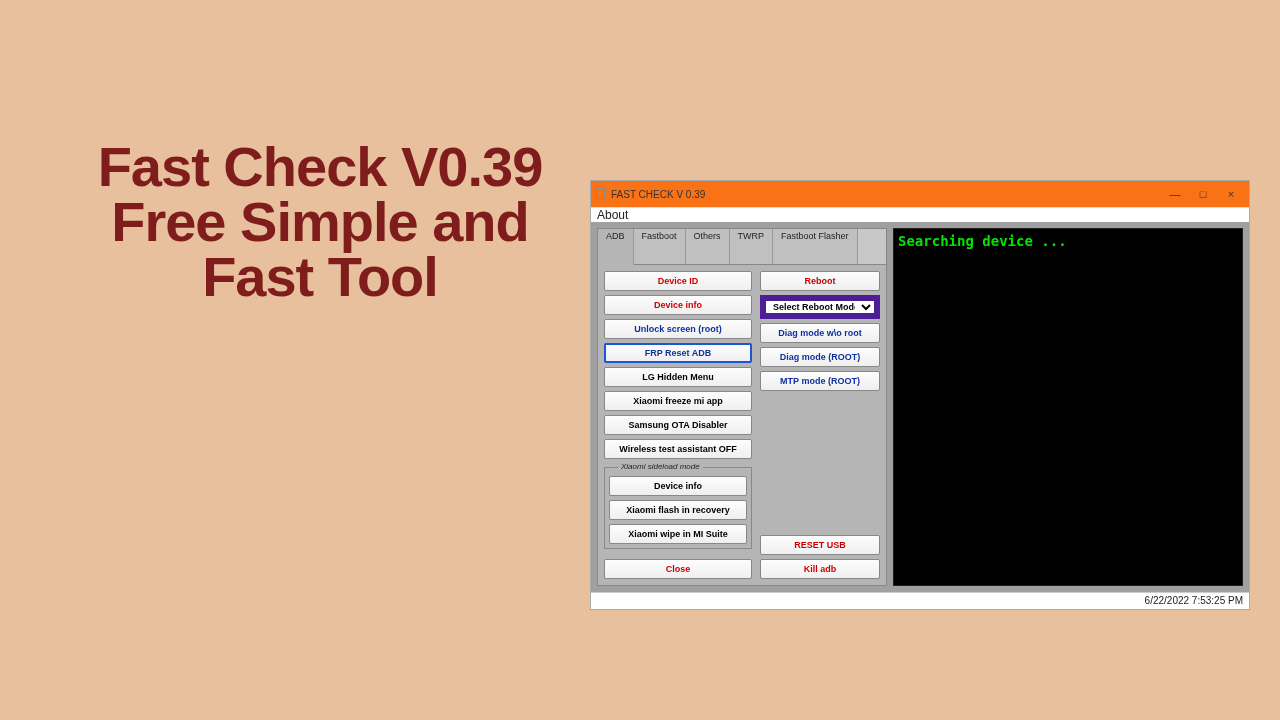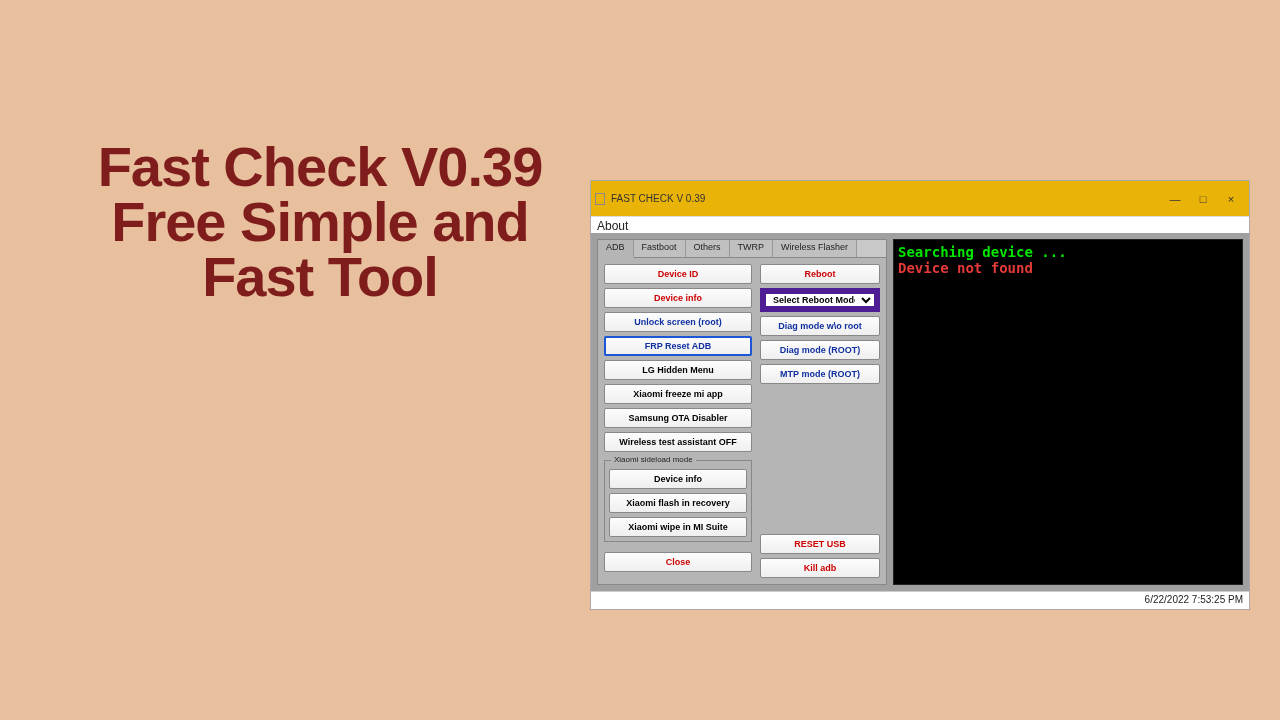--- a/index.html
+++ b/index.html
@@ -28,22 +28,22 @@
   left: 590px;
   top: 180px;
   width: 660px;
   height: 430px;
   background: #fff;
   border: 1px solid #aaa;
   display: flex;
   flex-direction: column;
 }
 .titlebar {
-  height: 36px;
-  background: #eab308;
+  height: 30px;
+  background: #f97316;
   display: flex;
   align-items: center;
   padding: 0 4px;
   font-size: 10px;
   color: #333;
   border-bottom: 1px solid #ddd;
 }
 .titlebar .icon { width: 10px; height: 12px; border: 1px solid #888; margin-right: 6px; }
 .titlebar .spacer { flex: 1; }
 .win-btn { width: 28px; height: 18px; display: flex; align-items: center; justify-content: center; font-size: 11px; color: #333; cursor: pointer; }
@@ -58,21 +58,21 @@
 }
 .left-panel {
   width: 290px;
   background: #b5b5b5;
   border: 1px solid #888;
   display: flex;
   flex-direction: column;
 }
 .tabbar {
   display: flex;
-  height: 18px;
+  height: 36px;
   background: #c8c8c8;
   border-bottom: 1px solid #888;
   font-size: 9px;
 }
 .tab {
   padding: 2px 8px;
   border-right: 1px solid #999;
   color: #222;
   cursor: pointer;
   background: #c0c0c0;
@@ -116,25 +116,26 @@
 }
 .groupbox {
   border: 1px solid #888;
   margin-top: 4px;
   padding: 8px 4px 4px 4px;
   position: relative;
 }
 .groupbox .legend {
   position: absolute;
   top: -6px;
-  left: 6px;
+  left: 13px;
   background: #b5b5b5;
   font-size: 8px;
   padding: 0 3px;
   color: #222;
+  font-style: italic;
 }
 .console {
   flex: 1;
   background: #000;
   border: 1px solid #222;
   padding: 4px;
   font-family: 'Consolas', monospace;
   font-size: 14px;
   overflow: hidden;
 }
@@ -168,21 +169,21 @@
   <div class="menubar">
     <span>About</span>
   </div>
   <div class="client-area">
     <div class="left-panel">
       <div class="tabbar">
         <div class="tab active">ADB</div>
         <div class="tab">Fastboot</div>
         <div class="tab">Others</div>
         <div class="tab">TWRP</div>
-        <div class="tab">Wireless Flasher</div>
+        <div class="tab">Fastboot Flasher</div>
       </div>
       <div class="tab-body">
         <div class="col col1">
           <div class="wbtn red">Device ID</div>
           <div class="wbtn red">Device info</div>
           <div class="wbtn blue">Unlock screen (root)</div>
           <div class="wbtn blue selected">FRP Reset ADB</div>
           <div class="wbtn">LG Hidden Menu</div>
           <div class="wbtn">Xiaomi freeze mi app</div>
           <div class="wbtn">Samsung OTA Disabler</div>
@@ -206,17 +207,16 @@
           <div class="wbtn blue">Diag mode (ROOT)</div>
           <div class="wbtn blue">MTP mode (ROOT)</div>
           <div class="spacer-v"></div>
           <div class="wbtn red">RESET USB</div>
           <div class="wbtn red">Kill adb</div>
         </div>
       </div>
     </div>
     <div class="console">
       <div class="l1">Searching device ...</div>
-      <div class="l3">Device  not found</div>
     </div>
   </div>
   <div class="statusbar">6/22/2022 7:53:25 PM</div>
 </div>
 
 </body></html>

